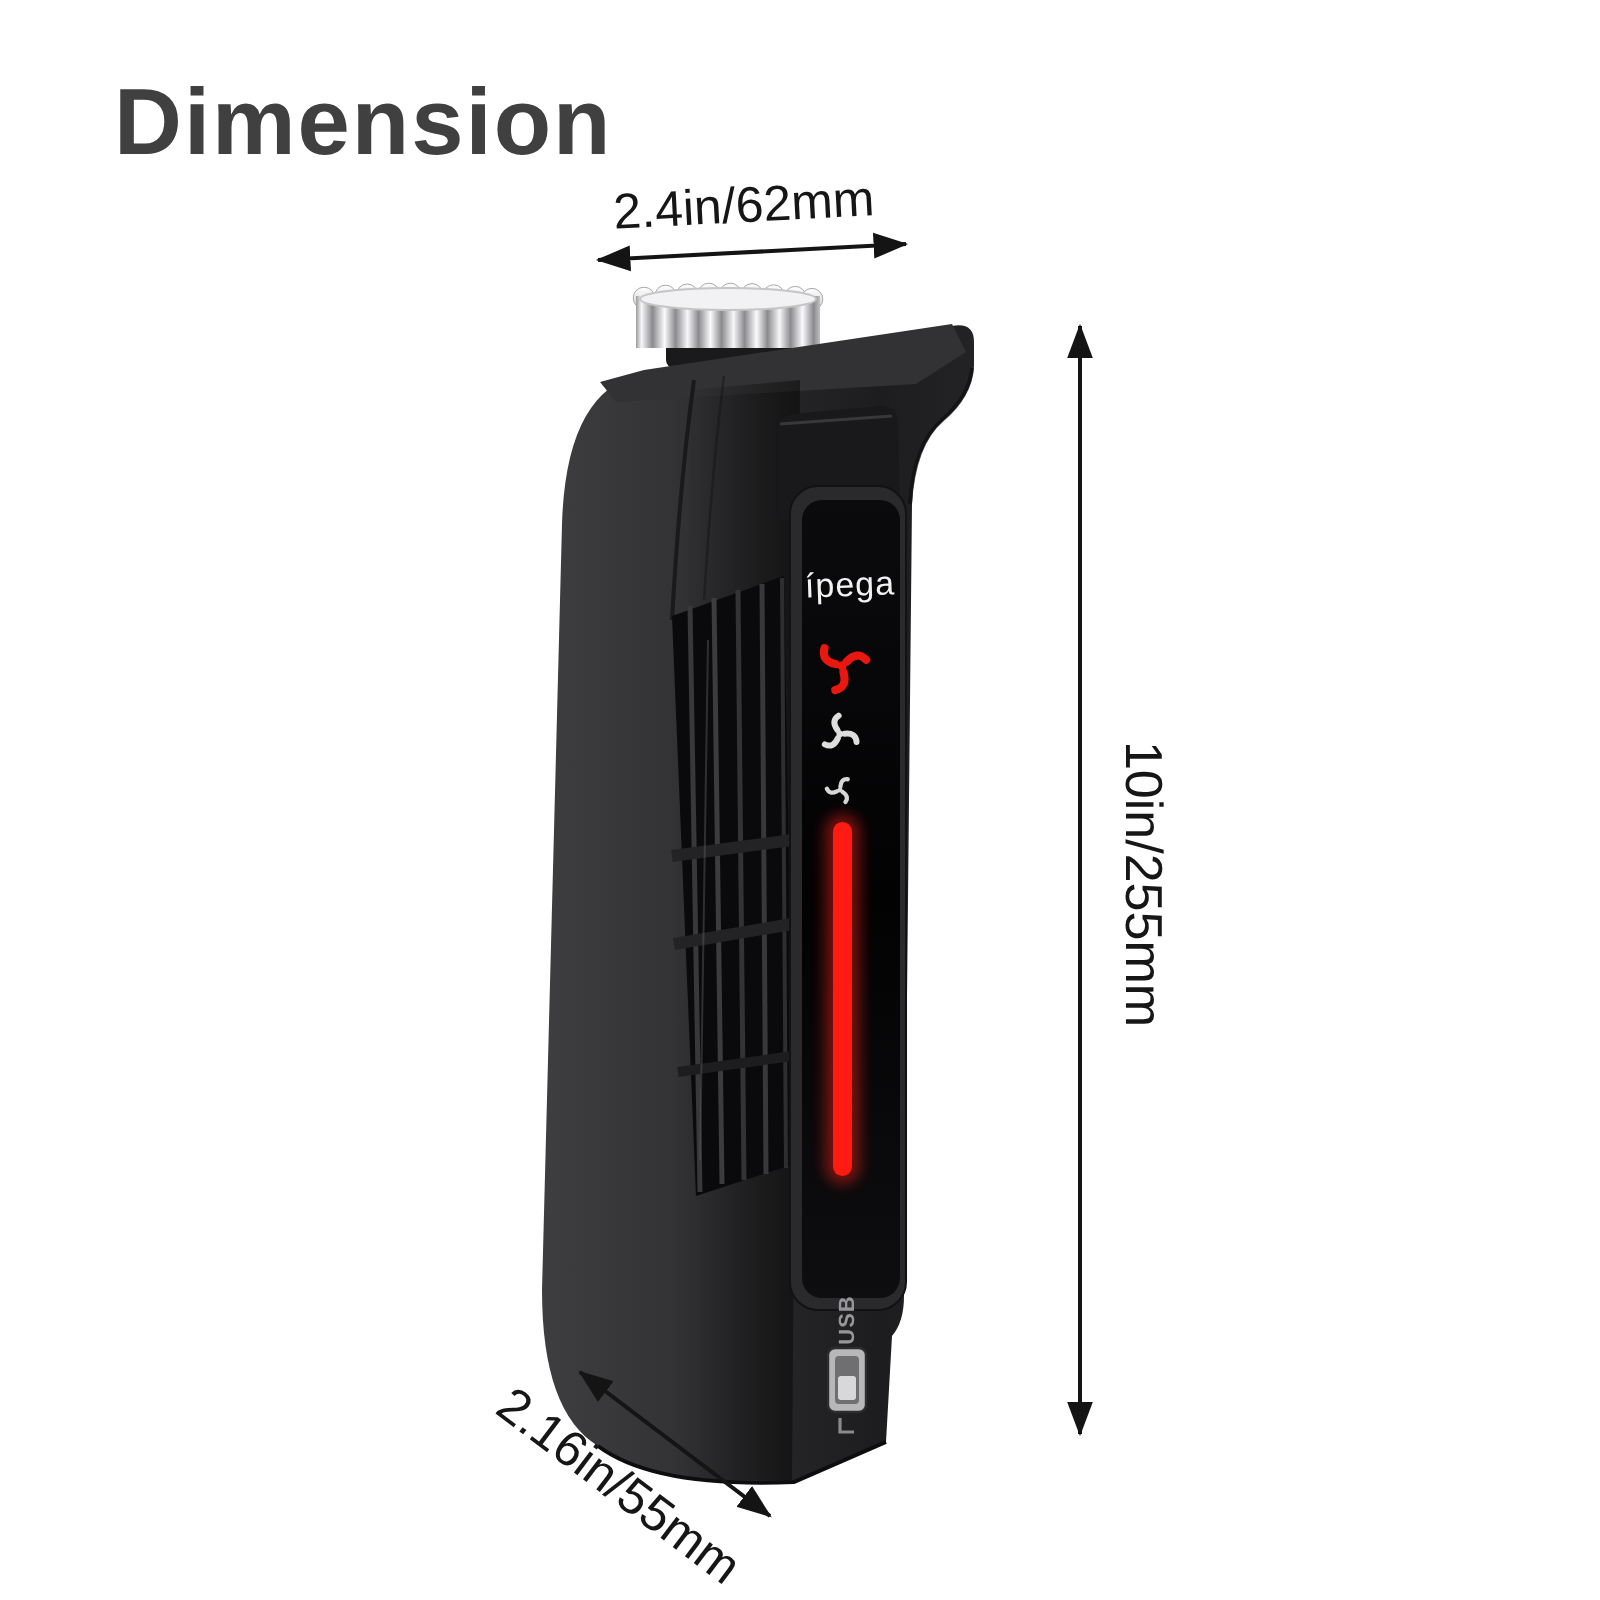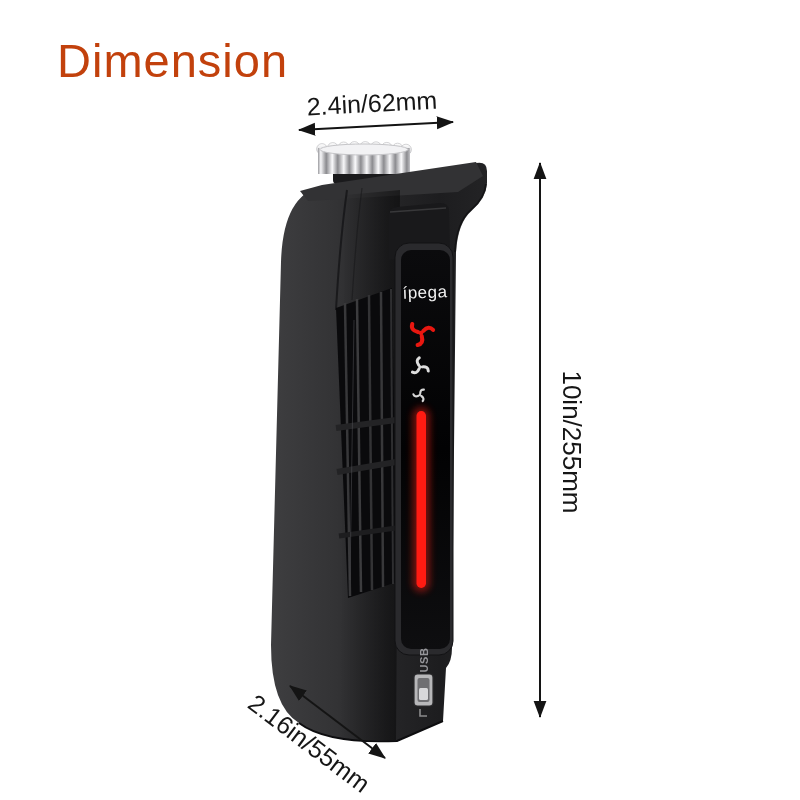--- a/index.html
+++ b/index.html
@@ -6,22 +6,22 @@
   body {
     width:800px; height:800px;
     background:#ffffff;
     font-family:"Liberation Sans", sans-serif;
     position:relative;
     overflow:hidden;
   }
   .abs { position:absolute; }
   #page-title {
     left:57px; top:33px;
-    font-size:47px; font-weight:normal;
-    color:#c2410c; letter-spacing:1px;
+    font-size:47px; font-weight:bold;
+    color:#404040; letter-spacing:1px;
   }
   .dim-label {
     font-size:25px; color:#161616;
     text-align:center; white-space:nowrap;
   }
   #width-label  { left:297px; top:89px;  width:150px; transform:rotate(-3deg); }
   #height-label { left:492px; top:427px; width:160px; height:30px; line-height:30px; transform:rotate(90deg); font-size:26px; }
   #depth-label  { left:223px; top:729px; width:172px; transform:rotate(37deg); }
   #brand-logo {
     left:394px; top:283px; width:62px;

